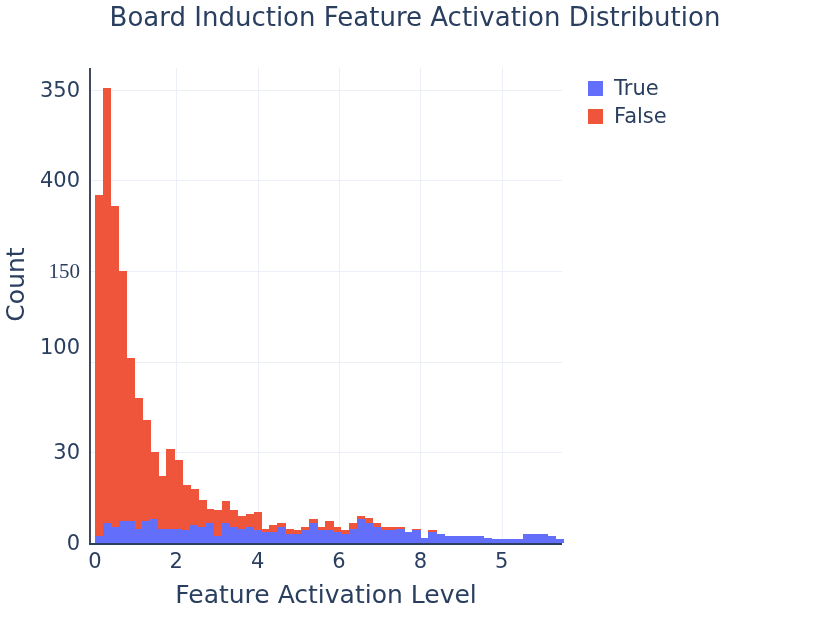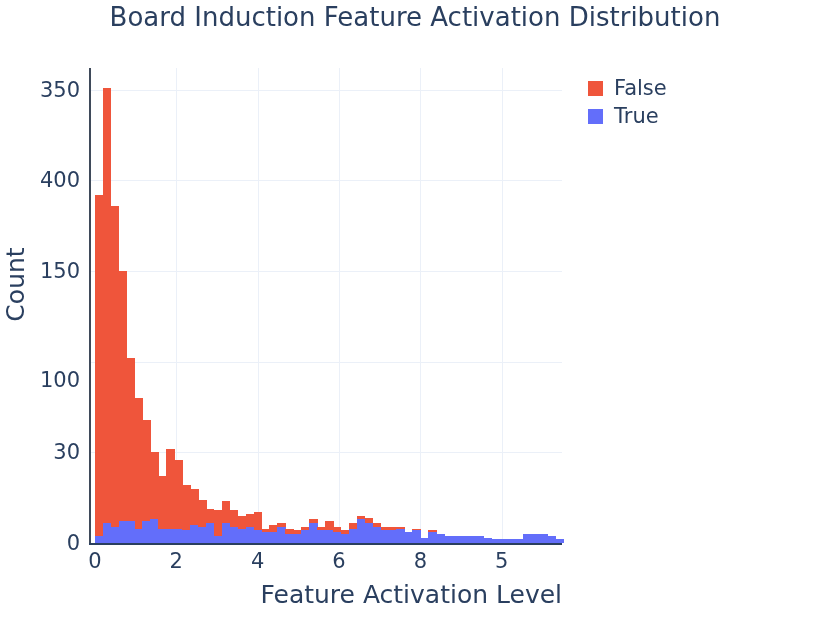--- a/index.html
+++ b/index.html
@@ -87,21 +87,21 @@
     width: 50px;
     text-align: center;
     font-size: 21px;
     color: #2a3f5f;
   }
   .axis-title-x {
     position: absolute;
     left: 90px;
     top: 580px;
     width: 472px;
-    text-align: right;
+    text-align: center;
     font-size: 25px;
     color: #2a3f5f;
     white-space: nowrap;
   }
   .axis-title-y {
     position: absolute;
     left: -135px;
     top: 270px;
     width: 300px;
     text-align: center;
@@ -382,42 +382,42 @@
         <div class="bar-seg" style="background: rgb(99, 110, 250); bottom: 0px; height: 7.25191px;"></div>
       </div>
       <div class="bar" style="left: 465.083px; width: 8.53448px; height: 3.62595px;">
         <div class="bar-seg" style="background: rgb(99, 110, 250); bottom: 0px; height: 3.62595px;"></div>
       </div>
     </div>
 
   <div class="ytick-wrap" id="tick-layer">
       <div class="ytick-label-inner" style="top: 543px;">0</div>
       <div class="ytick-label-inner" style="top: 452.351px;">30</div>
-      <div class="ytick-label-inner" style="top: 380px;">100</div>
-      <div class="ytick-label-inner" style="top: 271.053px;">150</div>
+      <div class="ytick-label-inner" style="top: 347px;">100</div>
+      <div class="ytick-label-inner" style="top: 271.053px; font-family: Liberation Serif, serif;">150</div>
       <div class="ytick-label-inner" style="top: 180.405px;">400</div>
       <div class="ytick-label-inner" style="top: 89.7557px;">350</div>
       <div class="xtick-label-inner" style="left: 69.8828px;">0</div>
       <div class="xtick-label-inner" style="left: 151.262px;">2</div>
       <div class="xtick-label-inner" style="left: 232.641px;">4</div>
       <div class="xtick-label-inner" style="left: 314.021px;">6</div>
       <div class="xtick-label-inner" style="left: 395.4px;">8</div>
       <div class="xtick-label-inner" style="left: 476.779px;">5</div>
     </div>
 
   <div class="axis-y-line"></div>
   <div class="axis-x-line"></div>
 
   <div class="axis-title-x">Feature Activation Level</div>
   <div class="axis-title-y">Count</div>
 
   <div class="legend">
     <div class="legend-item">
+      <span class="legend-swatch" id="sw-0" style="background: rgb(99, 110, 250);"></span>
+      <span class="legend-label">True</span>
+    </div>
+    <div class="legend-item">
       <span class="legend-swatch" id="sw-1" style="background: rgb(239, 85, 59);"></span>
       <span class="legend-label">False</span>
     </div>
-    <div class="legend-item">
-      <span class="legend-swatch" id="sw-0" style="background: rgb(99, 110, 250);"></span>
-      <span class="legend-label">True</span>
-    </div>
   </div>
 
 </div>
 
 </body></html>

